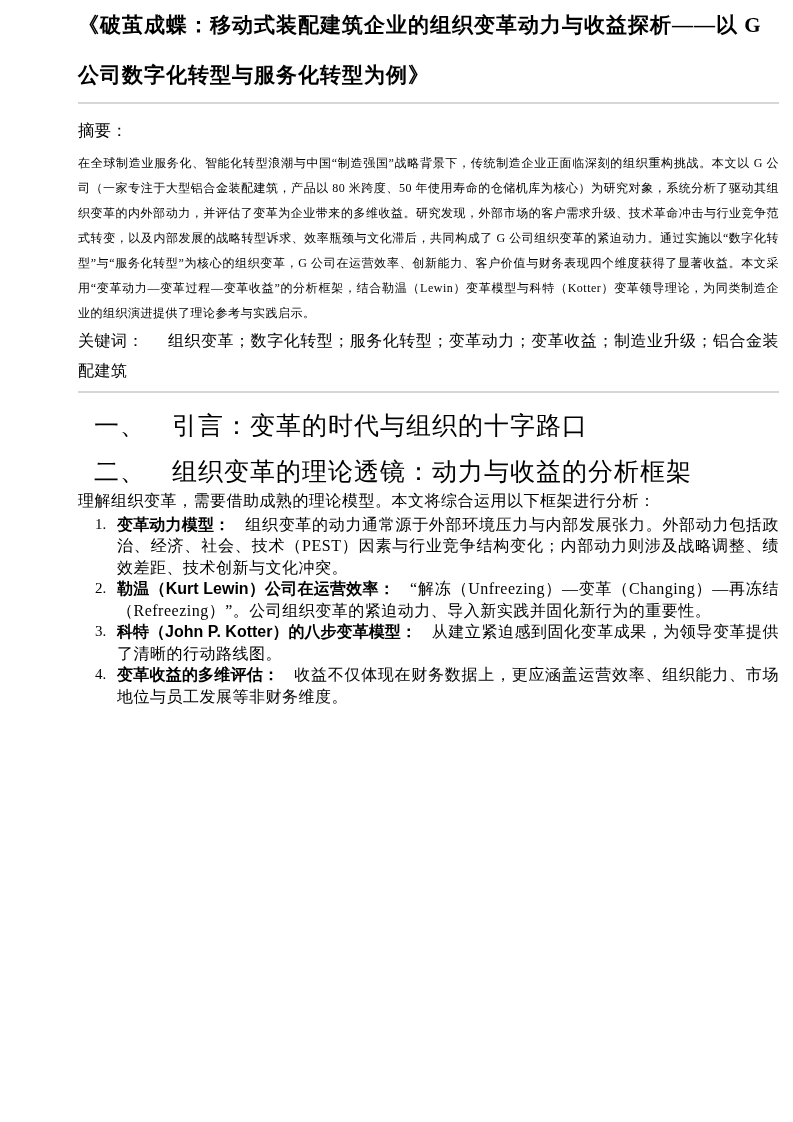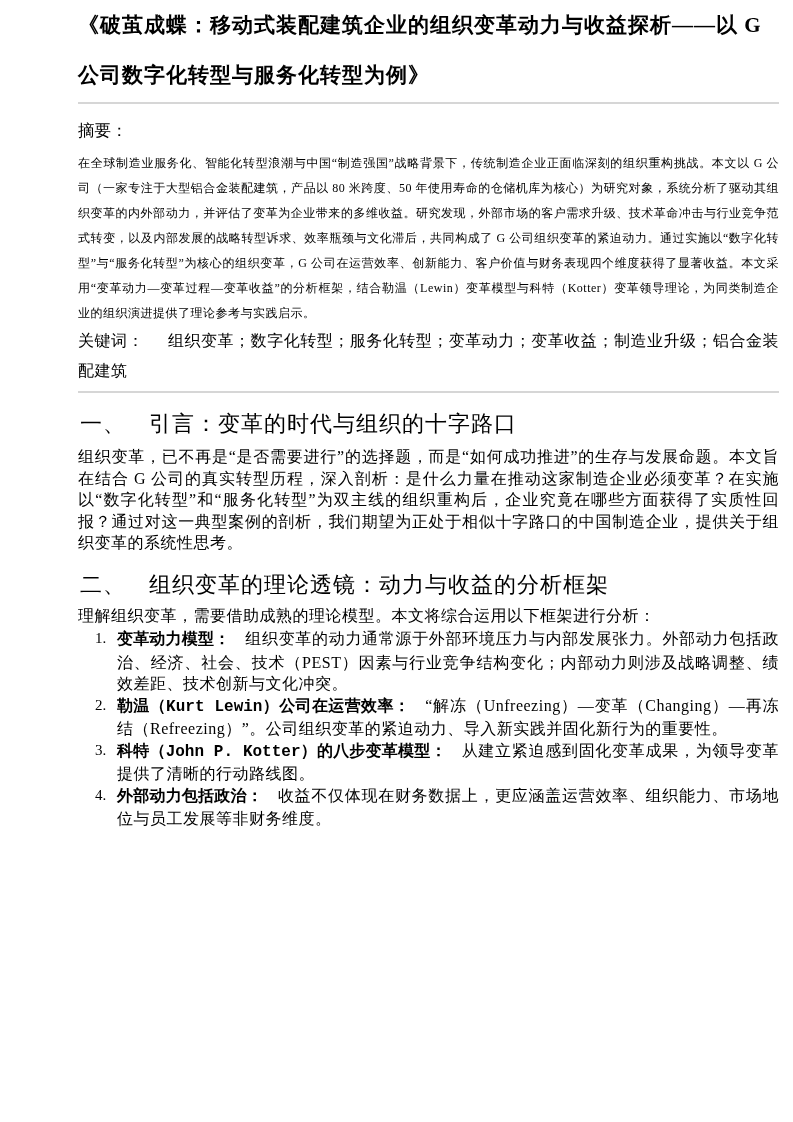--- a/index.html
+++ b/index.html
@@ -45,26 +45,25 @@
   .keywords {
     margin: 0;
     font-size: 16px;
     line-height: 30px;
     text-align: justify;
     letter-spacing: 0.5px;
   }
   .kw-label { margin-right: 24px; }
   .divider-2 { margin-top: 5px; }
   .sec-heading {
-    margin: 20px 0 0 2px;
-    font-size: 22px;
+    margin: 20px 0 0 16px;
+    font-size: 25px;
     line-height: 26px;
     font-weight: normal;
     letter-spacing: 1px;
-    font-family: Liberation Mono, monospace;
   }
   .body-para {
     margin: 7px 0 0 0;
     font-size: 16px;
     line-height: 21.5px;
     text-align: justify;
     letter-spacing: 0.5px;
   }
   .body-para + .body-para { margin-top: 0; }
   .intro-para { margin-top: 5px; }
@@ -80,21 +79,21 @@
     width: 22px;
     font-size: 15px;
   }
   .li-body {
     flex: 1;
     text-align: justify;
     letter-spacing: 0.5px;
   }
   .li-lead {
     font-weight: bold;
-    font-family: Liberation Mono, monospace;
+    font-family: Liberation Sans, sans-serif;
     letter-spacing: 0;
     margin-right: 15px;
   }
 </style>
 </head>
 <body>
 
 <div class="page">
   <div class="content">
 
@@ -105,21 +104,20 @@
     <p class="abs-label">摘要：</p>
 
     <p class="abs-text">在全球制造业服务化、智能化转型浪潮与中国“制造强国”战略背景下，传统制造企业正面临深刻的组织重构挑战。本文以 G 公司（一家专注于大型铝合金装配建筑，产品以 80 米跨度、50 年使用寿命的仓储机库为核心）为研究对象，系统分析了驱动其组织变革的内外部动力，并评估了变革为企业带来的多维收益。研究发现，外部市场的客户需求升级、技术革命冲击与行业竞争范式转变，以及内部发展的战略转型诉求、效率瓶颈与文化滞后，共同构成了 G 公司组织变革的紧迫动力。通过实施以“数字化转型”与“服务化转型”为核心的组织变革，G 公司在运营效率、创新能力、客户价值与财务表现四个维度获得了显著收益。本文采用“变革动力—变革过程—变革收益”的分析框架，结合勒温（Lewin）变革模型与科特（Kotter）变革领导理论，为同类制造企业的组织演进提供了理论参考与实践启示。</p>
 
     <p class="keywords"><span class="kw-label">关键词：</span><span>组织变革；数字化转型；服务化转型；变革动力；变革收益；制造业升级；铝合金装配建筑</span></p>
 
     <hr class="divider divider-2">
 
     <h2 class="sec-heading">一、　引言：变革的时代与组织的十字路口</h2>
 
-    <p class="body-para">组织变革，已不再是“是否需要进行”的选择题，而是“如何成功推进”的生存与发展命题。本文旨在结合 G 公司的真实转型历程，深入剖析：是什么力量在推动这家制造企业必须变革？在实施以“数字化转型”和“服务化转型”为双主线的组织重构后，企业究竟在哪些方面获得了实质性回报？通过对这一典型案例的剖析，我们期望为正处于相似十字路口的中国制造企业，提供关于组织变革的系统性思考。</p>
 
     <h2 class="sec-heading">二、　组织变革的理论透镜：动力与收益的分析框架</h2>
 
     <p class="body-para intro-para">理解组织变革，需要借助成熟的理论模型。本文将综合运用以下框架进行分析：</p>
 
     <div class="framework-list">
 
       <div class="li-row">
         <span class="li-num">1.</span>
         <div class="li-body"><span class="li-lead">变革动力模型：</span><span>组织变革的动力通常源于外部环境压力与内部发展张力。外部动力包括政治、经济、社会、技术（PEST）因素与行业竞争结构变化；内部动力则涉及战略调整、绩效差距、技术创新与文化冲突。</span></div>
@@ -130,19 +128,19 @@
         <div class="li-body"><span class="li-lead">勒温（Kurt Lewin）公司在运营效率：</span><span>“解冻（Unfreezing）—变革（Changing）—再冻结（Refreezing）”。公司组织变革的紧迫动力、导入新实践并固化新行为的重要性。</span></div>
       </div>
 
       <div class="li-row">
         <span class="li-num">3.</span>
         <div class="li-body"><span class="li-lead">科特（John P. Kotter）的八步变革模型：</span><span>从建立紧迫感到固化变革成果，为领导变革提供了清晰的行动路线图。</span></div>
       </div>
 
       <div class="li-row">
         <span class="li-num">4.</span>
-        <div class="li-body"><span class="li-lead">外部动力包括政治：</span><span>收益不仅体现在财务数据上，更应涵盖运营效率、组织能力、市场地位与员工发展等非财务维度。</span></div>
+        <div class="li-body"><span class="li-lead">变革收益的多维评估：</span><span>收益不仅体现在财务数据上，更应涵盖运营效率、组织能力、市场地位与员工发展等非财务维度。</span></div>
       </div>
 
     </div>
 
   </div>
 </div>
 
 </body></html>

